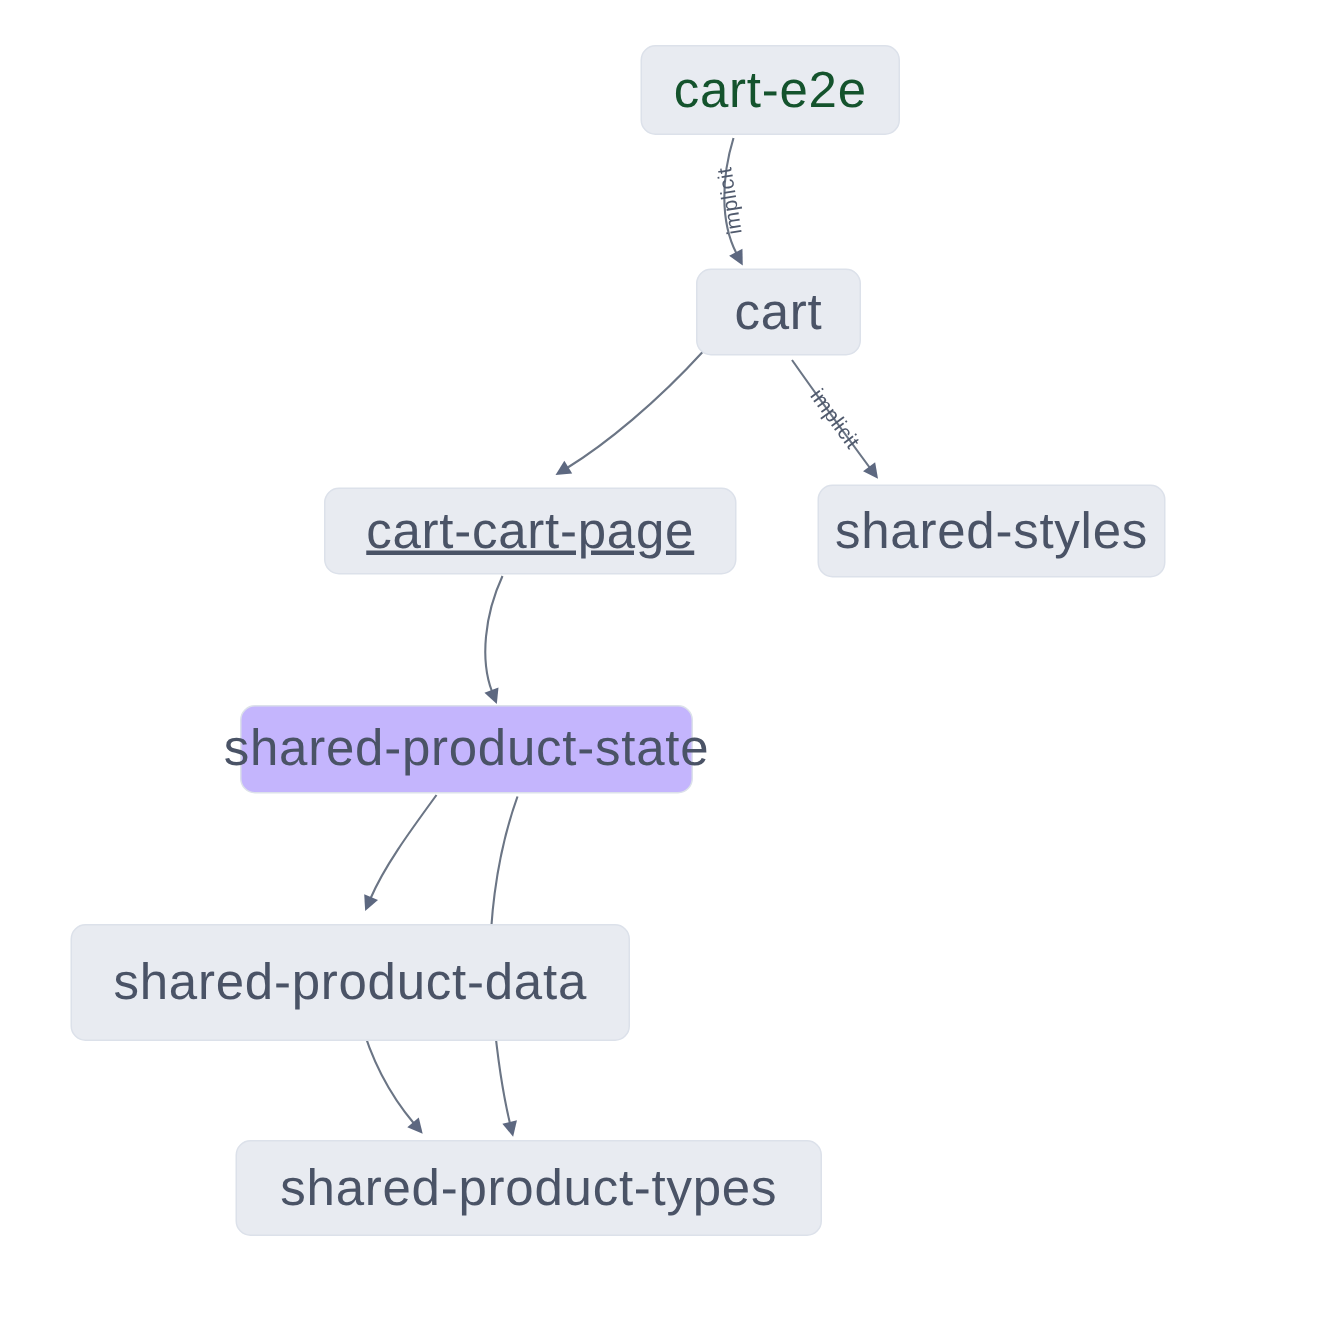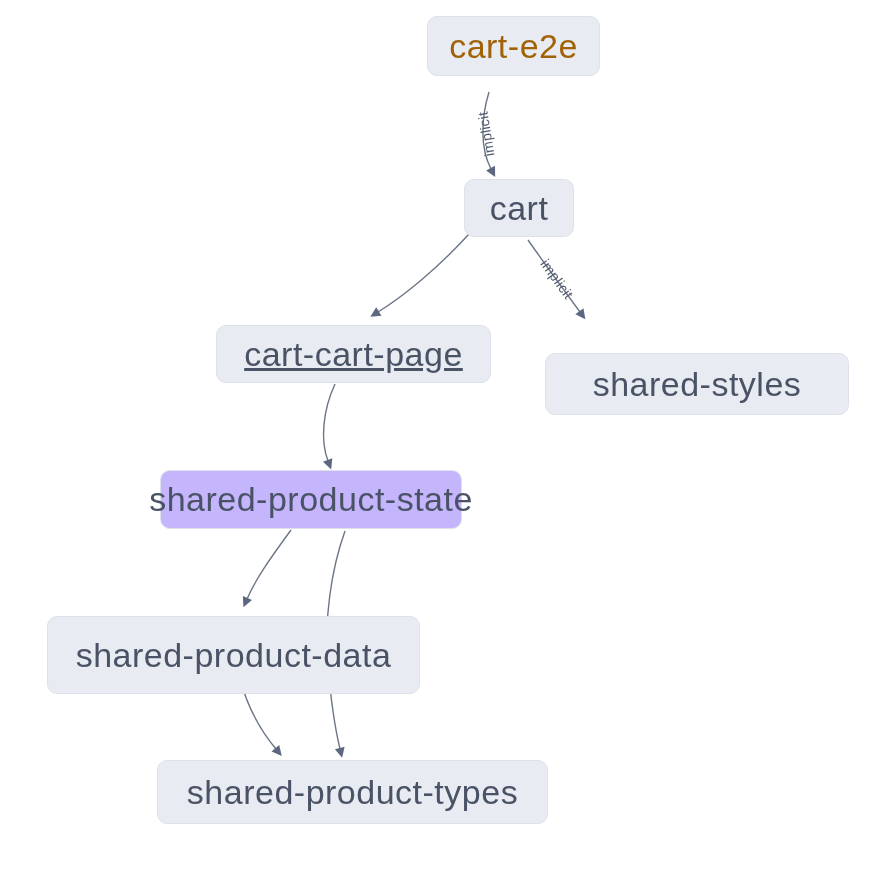--- a/index.html
+++ b/index.html
@@ -62,24 +62,24 @@
         <path d="M489,92 C481,118 480,148 491,169" class="edge" stroke="#6b7585" marker-end="url(#arrow)"></path>
         <path d="M469,234 C438,268 404,296 378,312" class="edge" stroke="#6b7585" marker-end="url(#arrow)"></path>
         <path d="M528,240 C547,267 566,293 580,312" class="edge" stroke="#6b7585" marker-end="url(#arrow)"></path>
         <path d="M335,384 C323,410 320,440 328,461" class="edge" stroke="#6b7585" marker-end="url(#arrow)"></path>
         <path d="M291,530 C272,556 256,578 247,599" class="edge" stroke="#6b7585" marker-end="url(#arrow)"></path>
         <path d="M345,531 C331,570 324,620 328,665 C331,703 335,728 340,749" class="edge" stroke="#6b7585" marker-end="url(#arrow)"></path>
         <path d="M240,679 C247,705 260,730 276,749" class="edge" stroke="#6b7585" marker-end="url(#arrow)"></path>
       </g>
   </svg>
   <div id="nodes-layer">
-      <div class="node" style="left: 427px; top: 16px; width: 173px; height: 60px; background: rgb(232, 235, 241); border: 1px solid rgb(220, 225, 234); color: #a16207;">cart-e2e</div>
+      <div class="node" style="left: 427px; top: 30px; width: 173px; height: 60px; background: rgb(232, 235, 241); border: 1px solid rgb(220, 225, 234); color: #14532d;">cart-e2e</div>
       <div class="node" style="left: 464px; top: 179px; width: 110px; height: 58px; background: rgb(232, 235, 241); border: 1px solid rgb(220, 225, 234); color: rgb(74, 83, 102);">cart</div>
       <div class="node" style="left: 216px; top: 325px; width: 275px; height: 58px; background: rgb(232, 235, 241); border: 1px solid rgb(220, 225, 234); color: rgb(74, 83, 102); text-decoration: underline;">cart-cart-page</div>
-      <div class="node" style="left: 545px; top: 323px; width: 304px; height: 62px; background: rgb(232, 235, 241); border: 1px solid rgb(220, 225, 234); color: rgb(74, 83, 102); margin-top: 30px;">shared-styles</div>
+      <div class="node" style="left: 545px; top: 323px; width: 232px; height: 62px; background: rgb(232, 235, 241); border: 1px solid rgb(220, 225, 234); color: rgb(74, 83, 102);">shared-styles</div>
       <div class="node" style="left: 160px; top: 470px; width: 302px; height: 59px; background: #c4b5fd; border: 1px solid rgb(220, 225, 234); color: rgb(74, 83, 102);">shared-product-state</div>
       <div class="node" style="left: 47px; top: 616px; width: 373px; height: 78px; background: rgb(232, 235, 241); border: 1px solid rgb(220, 225, 234); color: rgb(74, 83, 102);">shared-product-data</div>
       <div class="node" style="left: 157px; top: 760px; width: 391px; height: 64px; background: rgb(232, 235, 241); border: 1px solid rgb(220, 225, 234); color: rgb(74, 83, 102); text-align: right;">shared-product-types</div>
     </div>
   <div id="labels-layer">
       <div class="edge-label" style="left: 486px; top: 134px; color: rgb(80, 90, 109); transform: translate(-50%, -50%) rotate(-99deg);">implicit</div>
       <div class="edge-label" style="left: 557px; top: 279px; color: rgb(80, 90, 109); transform: translate(-50%, -50%) rotate(54deg);">implicit</div>
     </div>
 </div>
 

